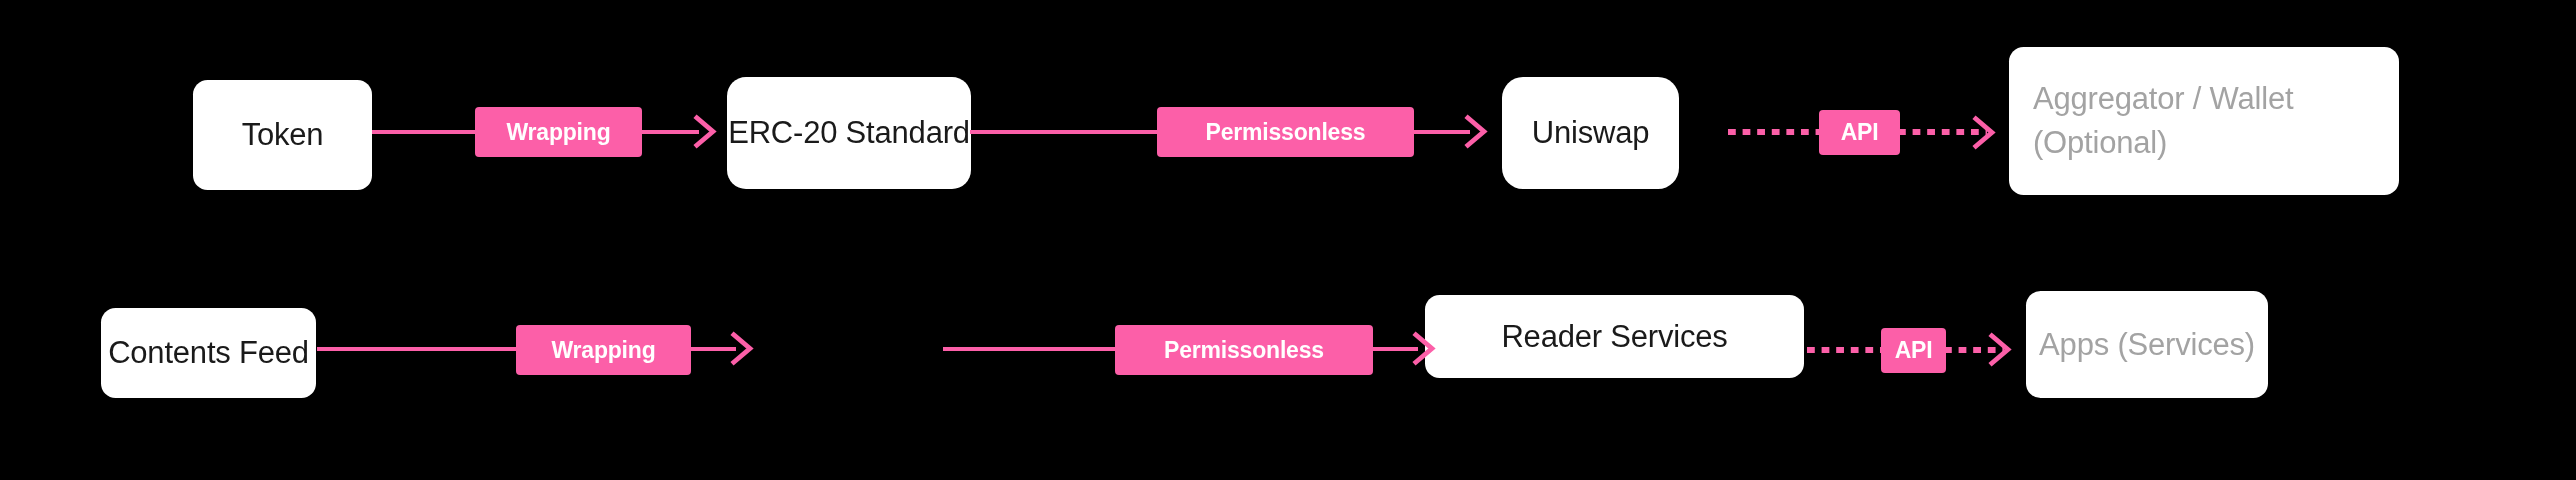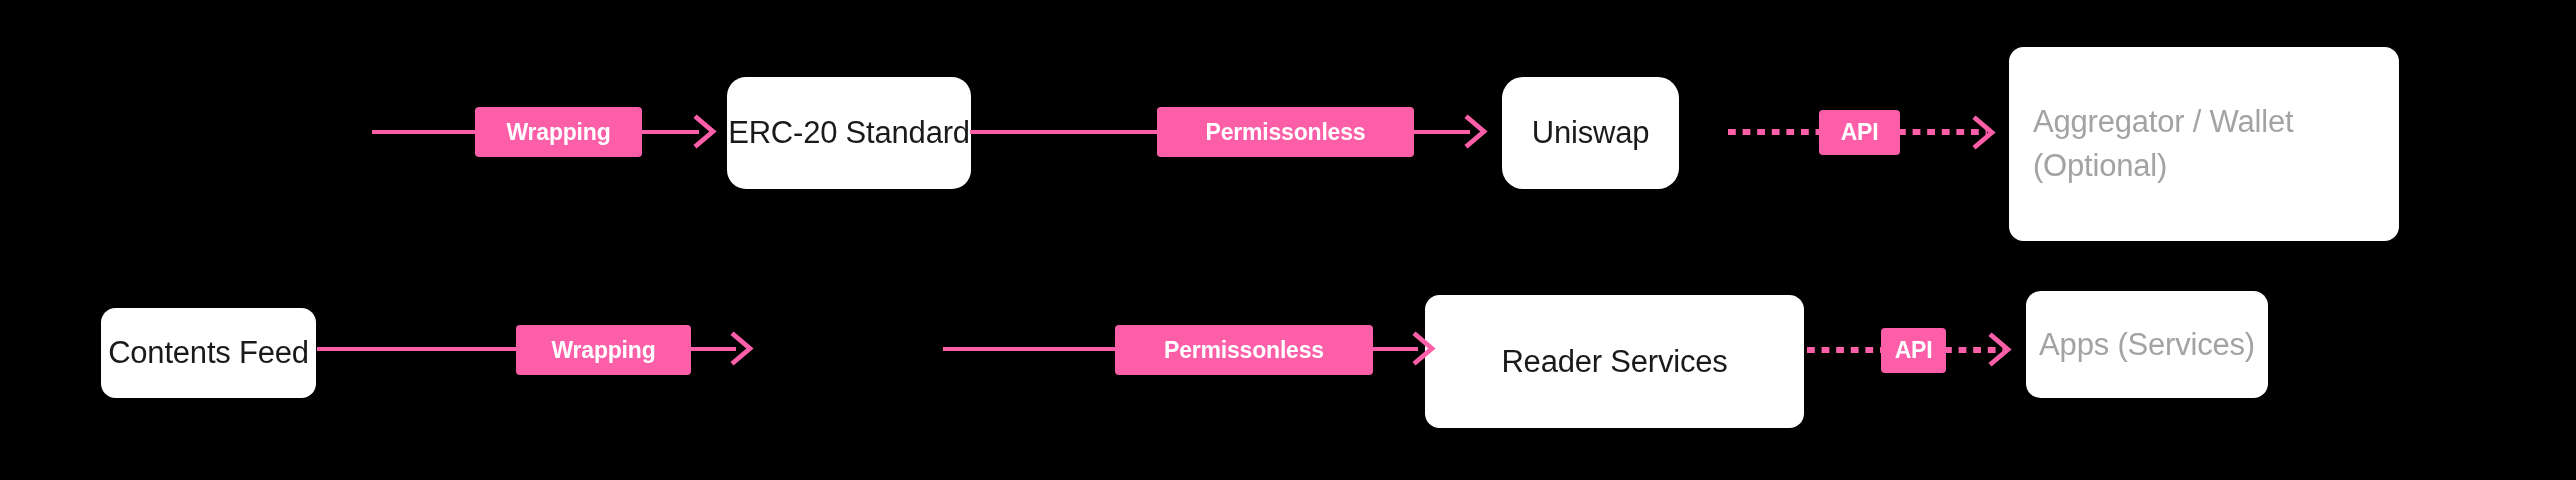--- a/index.html
+++ b/index.html
@@ -92,20 +92,21 @@
 
   <div class="line" style="left:372px; top:130px; width:106px;"></div>
 
   <div class="chip" style="left:475px; top:107px; width:167px; height:50px;">Wrapping</div>
 
   <div class="line" style="left:641px; top:130px; width:58px;"></div>
   <svg class="arrow" style="left:692px; top:113px;" width="37" height="37" viewBox="0 0 46 46">
     <path d="M6 6 L26 23 L6 40" fill="none" stroke="#fc5fa8" stroke-width="6" stroke-linecap="square" stroke-linejoin="miter"></path>
   </svg>
 
+  <div class="node center" style="left:193px; top:80px; width:179px; height:110px;">Token</div>
 
   <div class="node center" style="left:727px; top:77px; width:244px; height:112px;border-radius:19px;">ERC-20 Standard</div>
 
   <div class="line" style="left:970px; top:130px; width:188px;"></div>
 
   <div class="chip" style="left:1157px; top:107px; width:257px; height:50px;">Permissonless</div>
 
   <div class="line" style="left:1412px; top:130px; width:58px;"></div>
   <svg class="arrow" style="left:1463px; top:113px;" width="37" height="37" viewBox="0 0 46 46">
     <path d="M6 6 L26 23 L6 40" fill="none" stroke="#fc5fa8" stroke-width="6" stroke-linecap="square" stroke-linejoin="miter"></path>
@@ -115,21 +116,21 @@
 
   <div class="dotted" style="left:1728px; top:129px; width:94px;"></div>
 
   <div class="chip" style="left:1819px; top:110px; width:81px; height:45px;">API</div>
 
   <div class="dotted" style="left:1898px; top:129px; width:89px;"></div>
   <svg class="arrow" style="left:1971px; top:114px;" width="37" height="37" viewBox="0 0 46 46">
     <path d="M6 6 L26 23 L6 40" fill="none" stroke="#fc5fa8" stroke-width="6" stroke-linecap="square" stroke-linejoin="miter"></path>
   </svg>
 
-  <div class="node optional multiline" style="left:2009px; top:47px; width:390px; height:194px;">
+  <div class="node optional multiline" style="left:2009px; top:47px; width:390px; height:148px;">
     <span class="nodetext"><span>Aggregator / Wallet</span><br><span>(Optional)</span></span>
   </div>
 
   <div class="line" style="left:317px; top:347px; width:201px;"></div>
 
   <div class="chip" style="left:516px; top:325px; width:175px; height:50px;">Wrapping</div>
 
   <div class="line" style="left:689px; top:347px; width:47px;"></div>
   <svg class="arrow" style="left:729px; top:330px;" width="37" height="37" viewBox="0 0 46 46">
     <path d="M6 6 L26 23 L6 40" fill="none" stroke="#fc5fa8" stroke-width="6" stroke-linecap="square" stroke-linejoin="miter"></path>
@@ -140,21 +141,21 @@
 
   <div class="line" style="left:943px; top:347px; width:175px;"></div>
 
   <div class="chip" style="left:1115px; top:325px; width:258px; height:50px;">Permissonless</div>
 
   <div class="line" style="left:1371px; top:347px; width:47px;"></div>
   <svg class="arrow" style="left:1411px; top:330px;" width="37" height="37" viewBox="0 0 46 46">
     <path d="M6 6 L26 23 L6 40" fill="none" stroke="#fc5fa8" stroke-width="6" stroke-linecap="square" stroke-linejoin="miter"></path>
   </svg>
 
-  <div class="node center" style="left:1425px; top:295px; width:379px; height:133px;">Reader Services</div>
+  <div class="node center" style="left:1425px; top:295px; width:379px; height:83px;">Reader Services</div>
 
   <div class="dotted" style="left:1807px; top:347px; width:75px;"></div>
 
   <div class="chip" style="left:1881px; top:328px; width:65px; height:45px;">API</div>
 
   <div class="dotted" style="left:1944px; top:347px; width:60px;"></div>
   <svg class="arrow" style="left:1987px; top:331px;" width="37" height="37" viewBox="0 0 46 46">
     <path d="M6 6 L26 23 L6 40" fill="none" stroke="#fc5fa8" stroke-width="6" stroke-linecap="square" stroke-linejoin="miter"></path>
   </svg>
 

